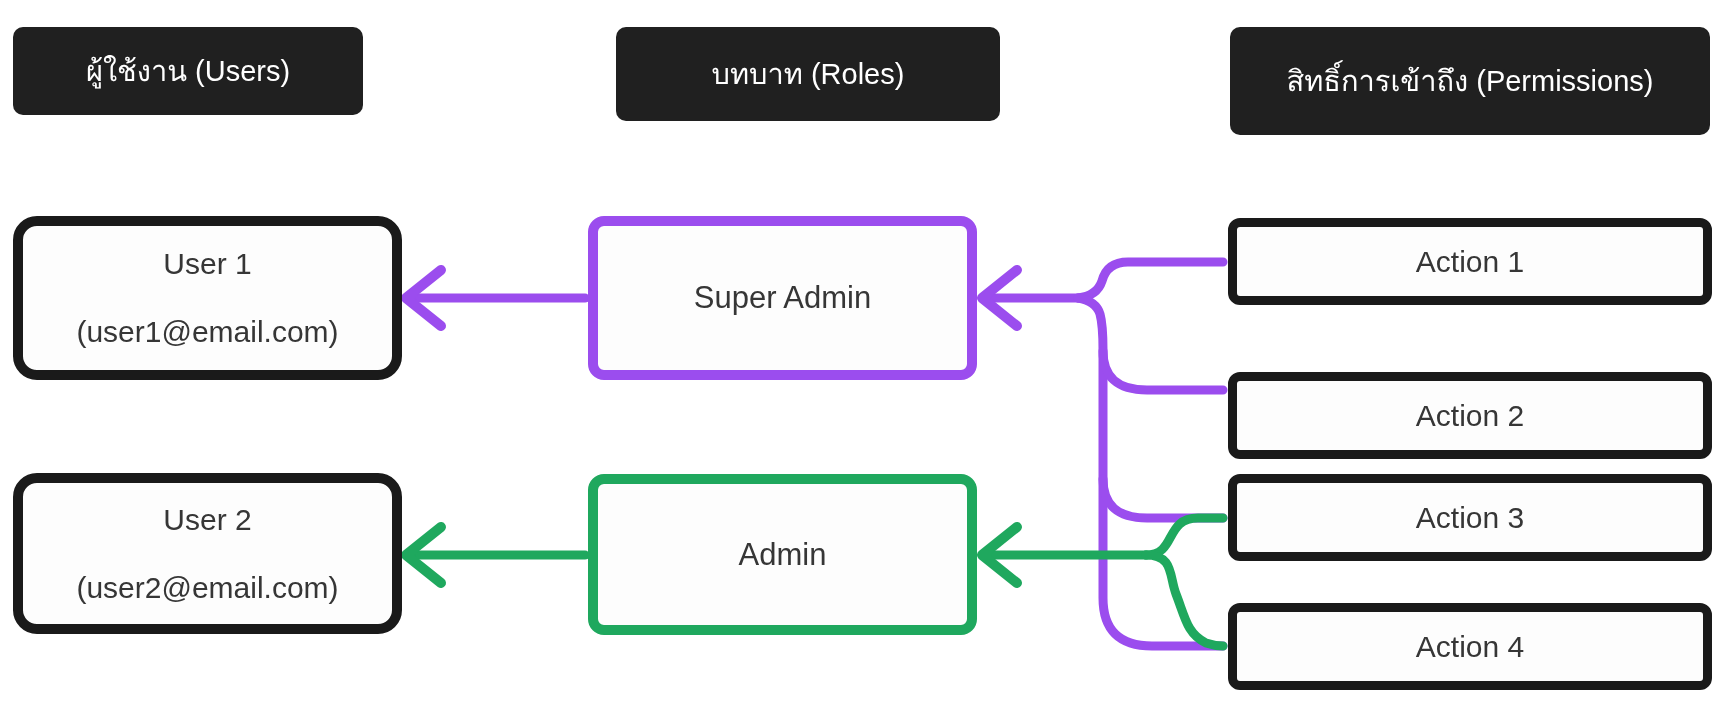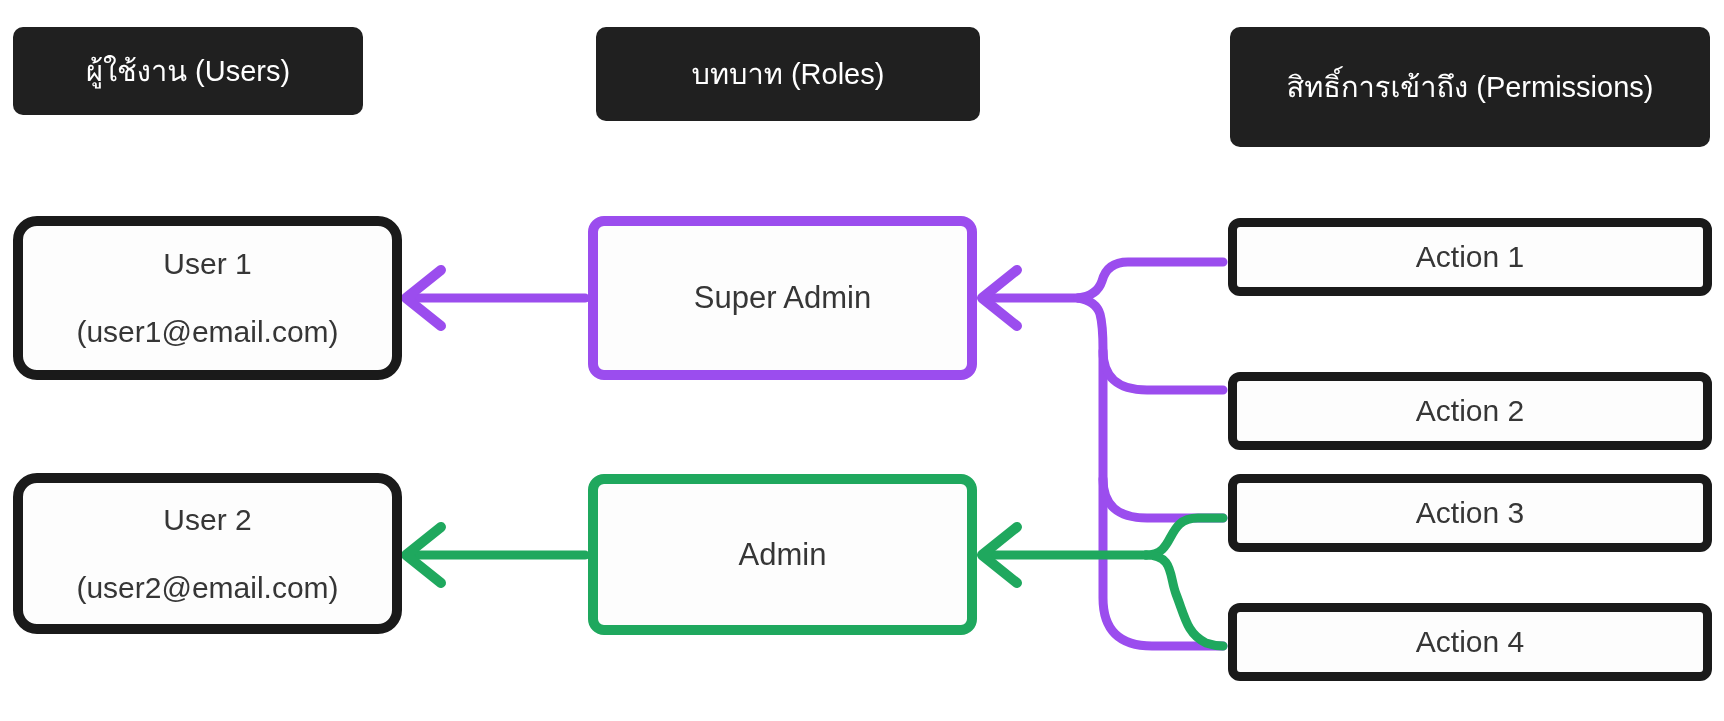--- a/index.html
+++ b/index.html
@@ -26,22 +26,22 @@
     background:#fdfdfd;
     color:var(--node-text,#363636);
   }
   .header{
     background:var(--header-bg,#202020);
     color:var(--header-text,#ffffff);
     border-radius:10px;
     font-size:29px;
   }
   .hdr-users{left:13px;top:27px;width:350px;height:88px;}
-  .hdr-roles{left:596px;top:27px;width:384px;height:94px;}
-  .hdr-perms{left:1230px;top:27px;width:480px;height:120px;}
+  .hdr-roles{left:616px;top:27px;width:384px;height:94px;}
+  .hdr-perms{left:1230px;top:27px;width:480px;height:108px;}
 
   .user-node{
     border:10px solid var(--node-border,#1a1a1a);
     border-radius:24px;
     font-size:30px;
     line-height:48px;
     left:13px;width:389px;gap:20px;
   }
   .user1{top:216px;height:164px;}
   .user2{top:473px;height:161px;text-align:right;}
@@ -51,21 +51,21 @@
     font-size:31px;
     left:588px;width:389px;
   }
   .role-superadmin{top:216px;height:164px;border:10px solid var(--purple,#9b4dee);justify-content:center;}
   .role-admin{top:474px;height:161px;border:10px solid var(--green,#1fa85e);}
 
   .action-node{
     border:9px solid var(--node-border,#1a1a1a);
     border-radius:12px;
     font-size:30px;
-    left:1228px;width:484px;height:78px;
+    left:1228px;width:484px;height:87px;
   }
   .action1{top:218px;}
   .action2{top:347px;margin-top:25px;}
   .action3{top:474px;}
   .action4{top:603px;}
 </style>
 </head>
 <body>
 
 <div class="canvas">

